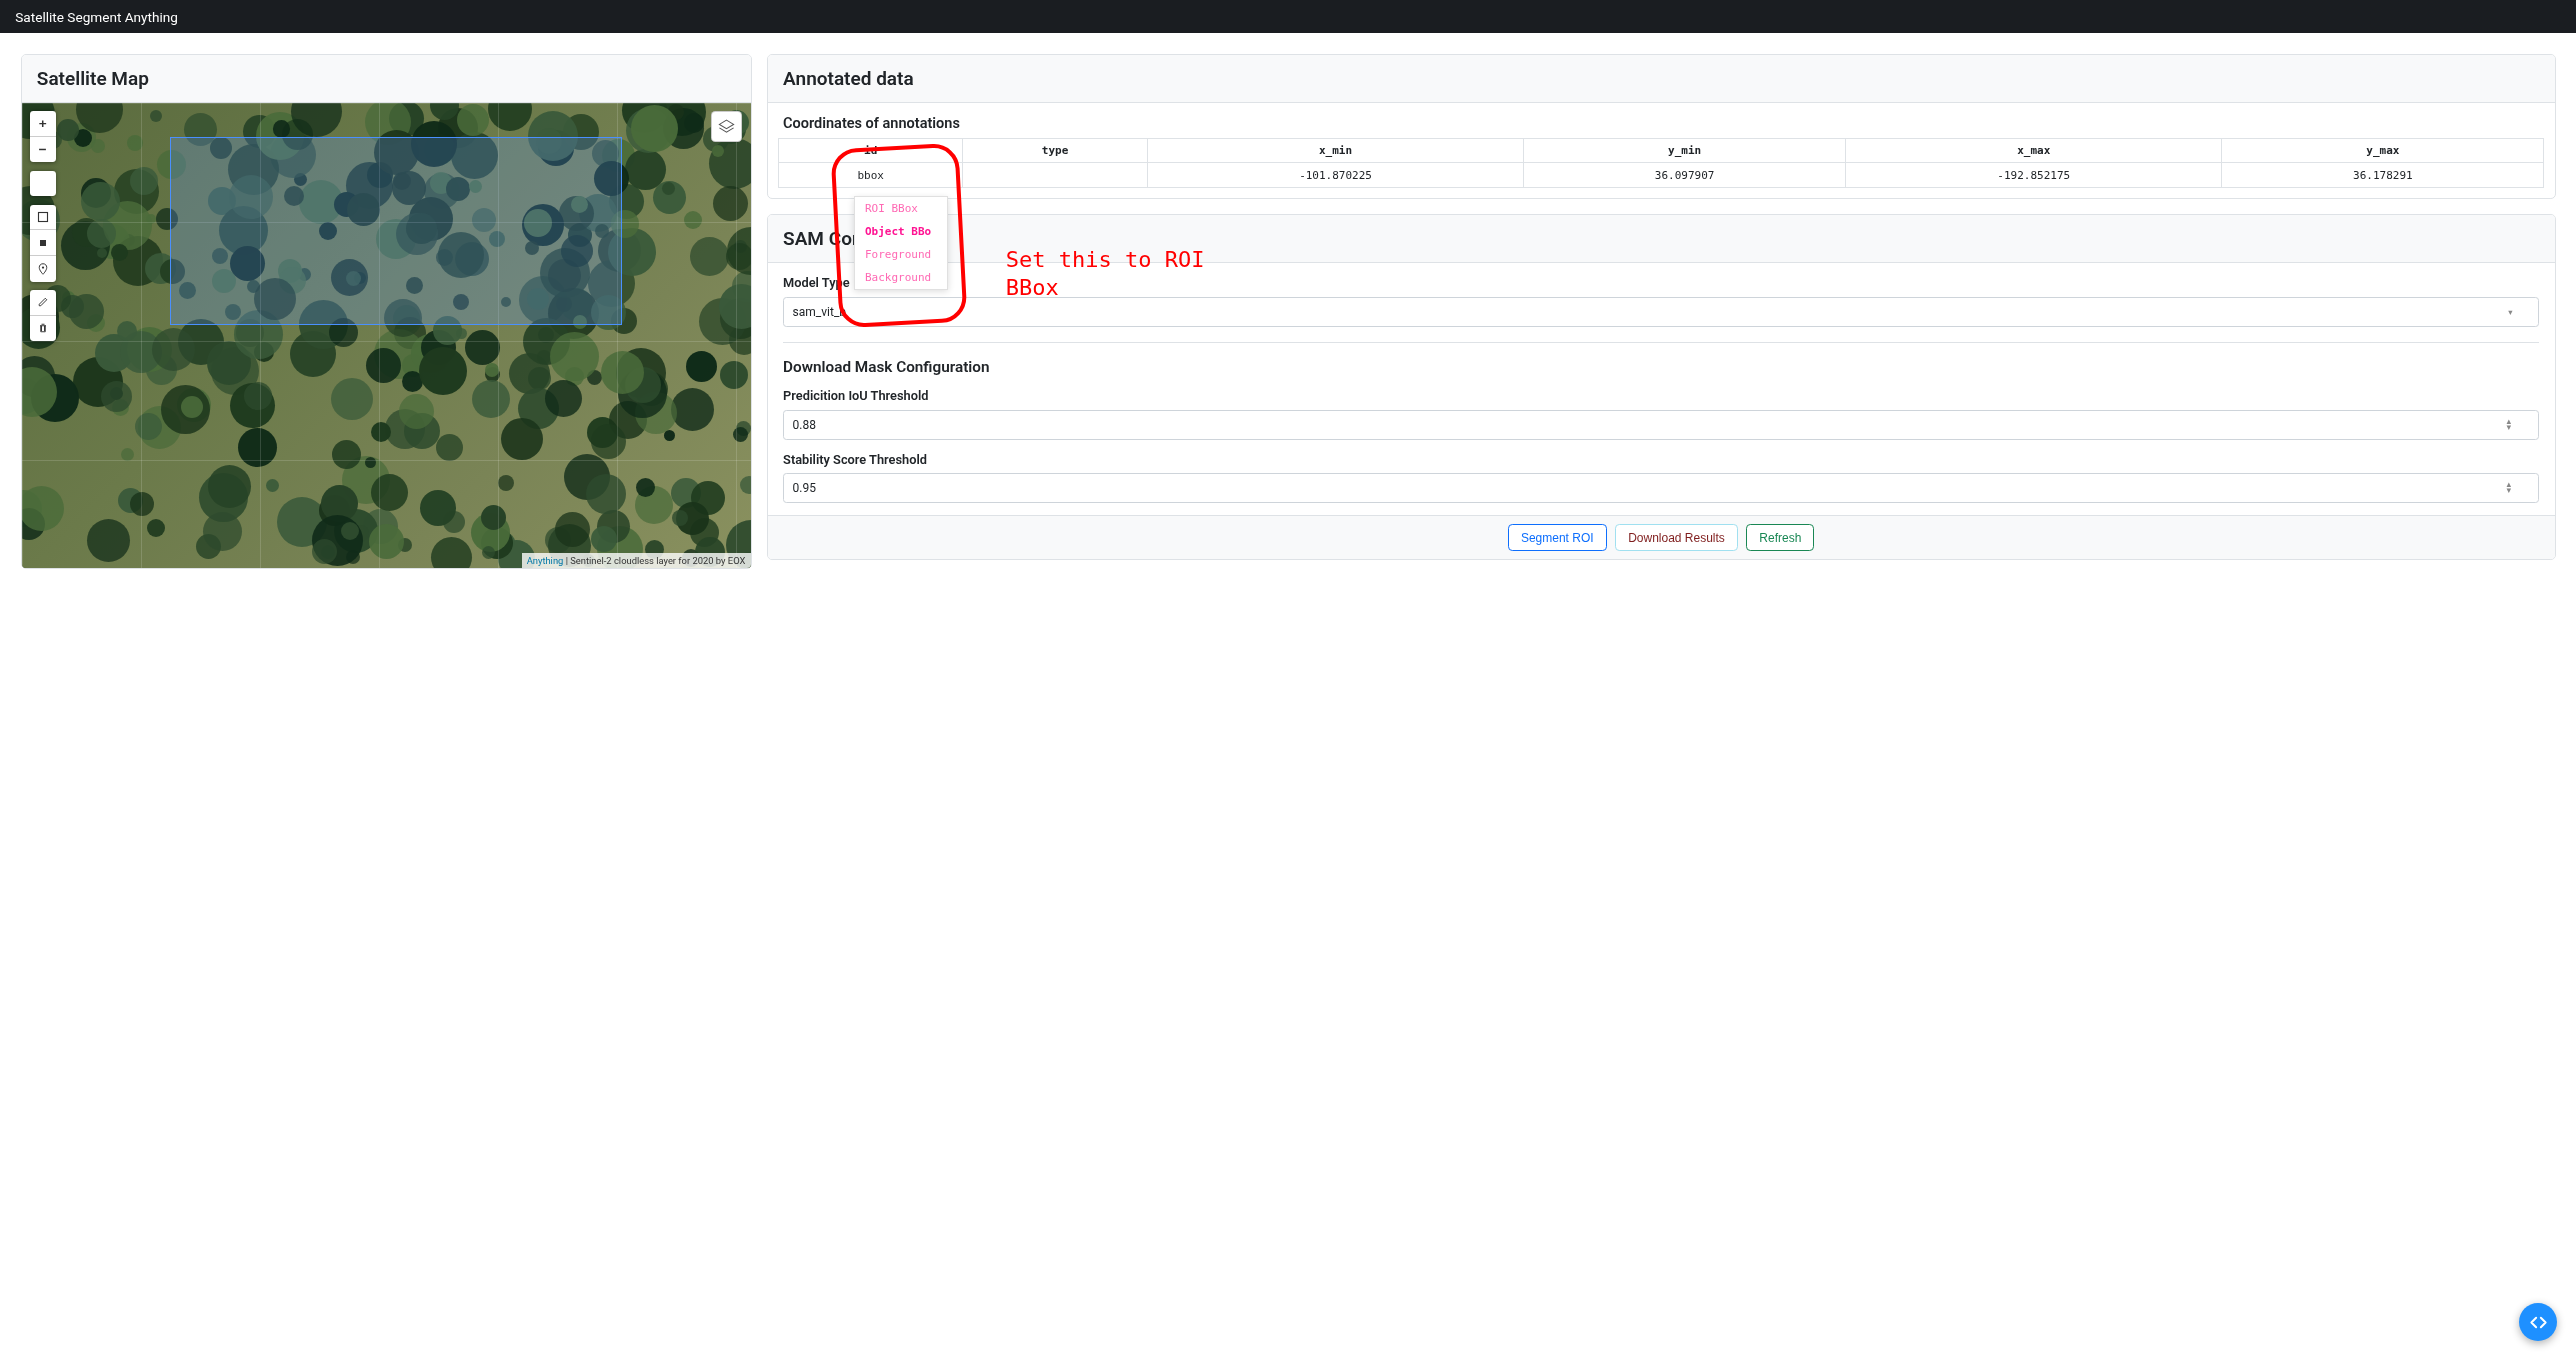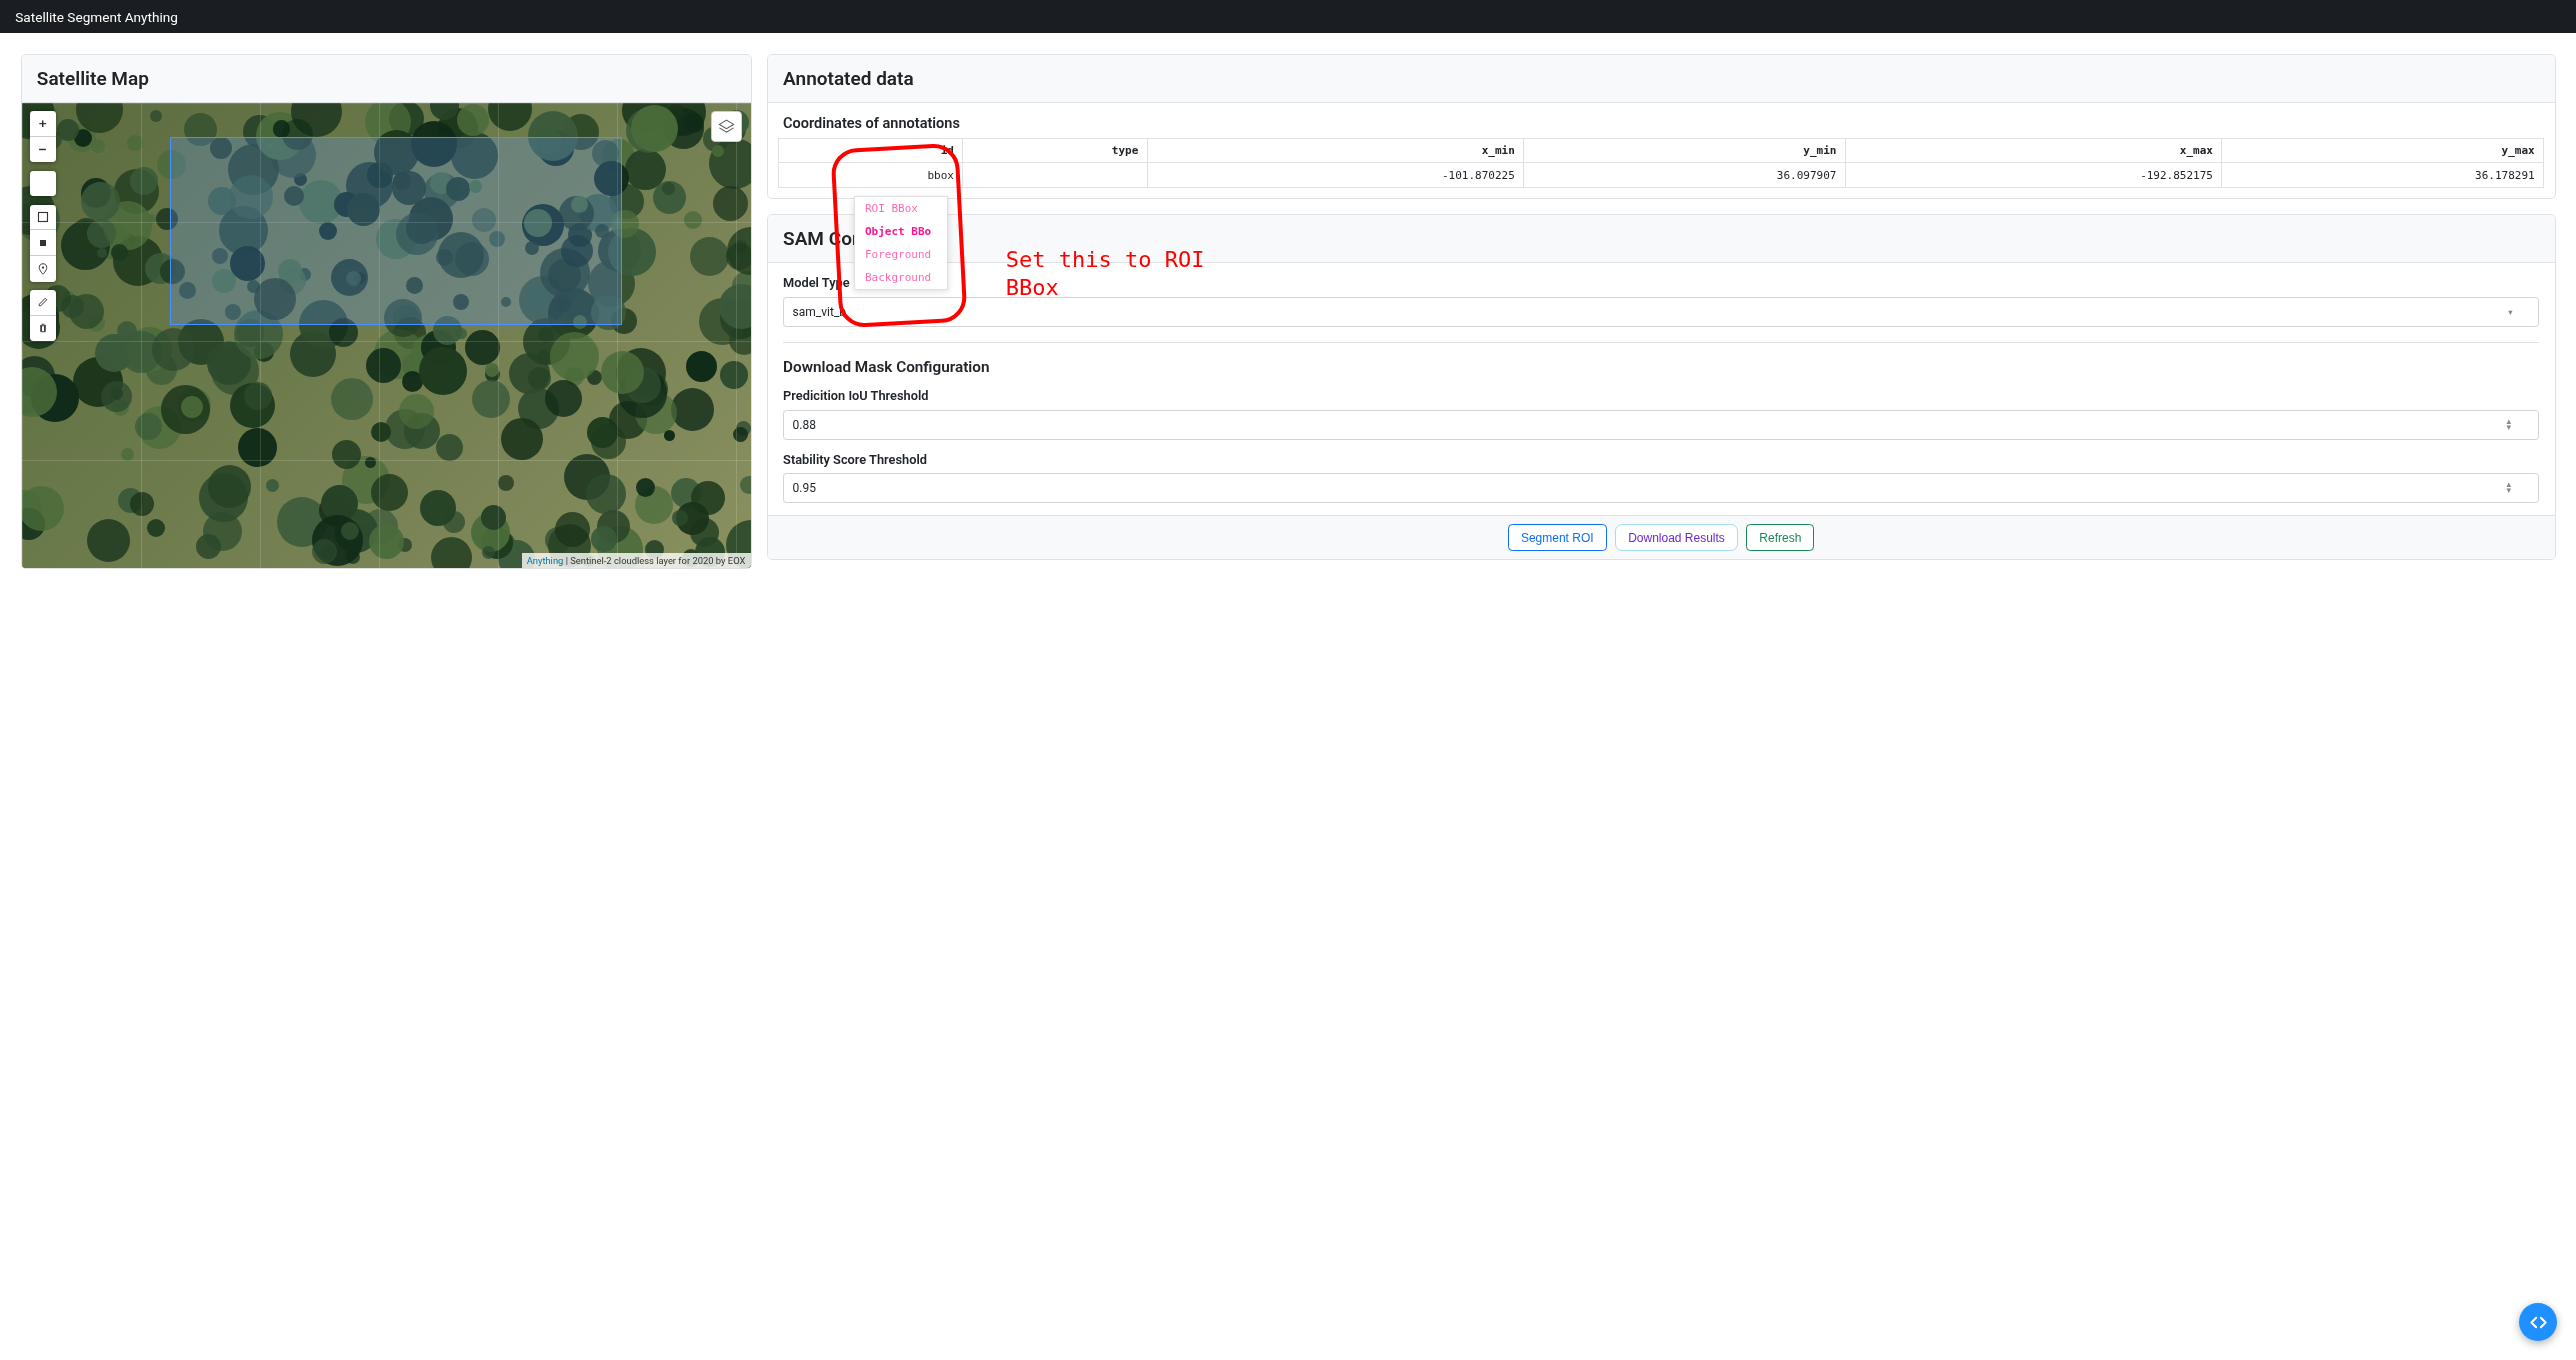--- a/index.html
+++ b/index.html
@@ -142,21 +142,21 @@
   table.data {
     width: calc(100% - 20.5px);
     margin: 0 10.2px 10.2px;
     border-collapse: collapse;
     font-family: ui-monospace, Menlo, monospace;
     font-size: 11px;
   }
   table.data th, table.data td {
     border: 0.9px solid #dee2e6;
     padding: 5.1px 8.5px;
-    text-align: right;
+    text-align: center;
     white-space: nowrap;
   }
   table.data th { background: #fff; font-weight: 600; }
   
   .config-body { padding: 0 15.3px 12px; }
   .field-label { font-size: 12.8px; font-weight: 600; margin: 12px 0 6.8px; }
   .select, .numinput {
     width: 100%;
     border: 0.9px solid #ced4da;
     border-radius: 3.4px;
@@ -182,21 +182,21 @@
   .fbtn {
     border: 0.9px solid;
     border-radius: 4.3px;
     padding: 5.1px 12px;
     font-size: 12px;
     background: #fff;
     cursor: pointer;
     font-weight: 500;
   }
   .btn-primary { color: #0d6efd; border-color: #0d6efd; }
-  .btn-info { color: #6d28d9; border-color: #a0e0f0; border-radius: 7px; }
+  .btn-info { color: #7f1d1d; border-color: #a0e0f0; }
   .btn-success { color: #198754; border-color: #198754; }
   
   .dropdown-pop {
     position: absolute;
     background: #ffffff;
     border: 0.9px solid #e0e0e0;
     box-shadow: 0 1.7px 6.8px rgba(0,0,0,0.15);
     font-family: ui-monospace, Menlo, monospace;
     font-size: 11px;
     z-index: 100;

